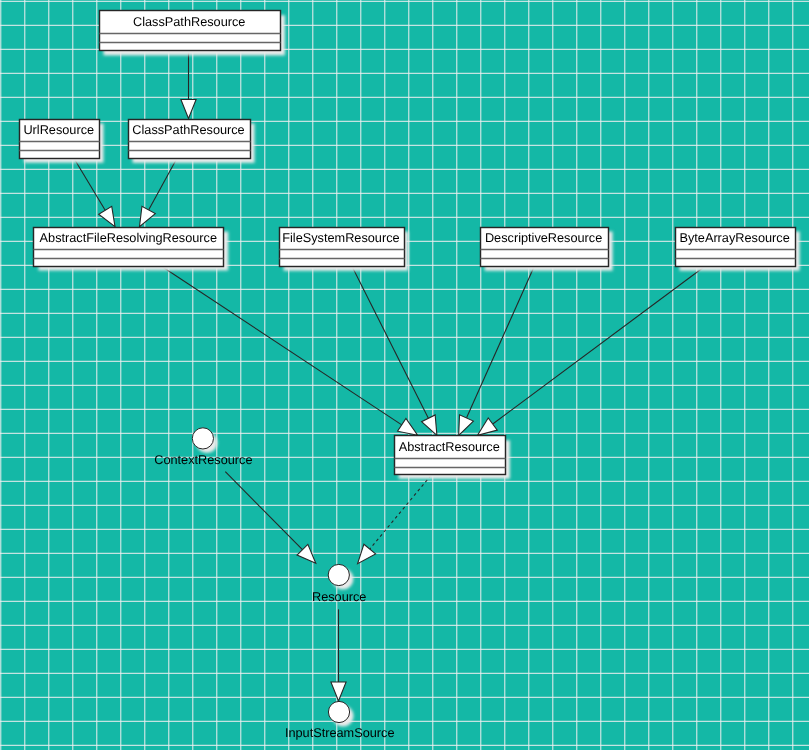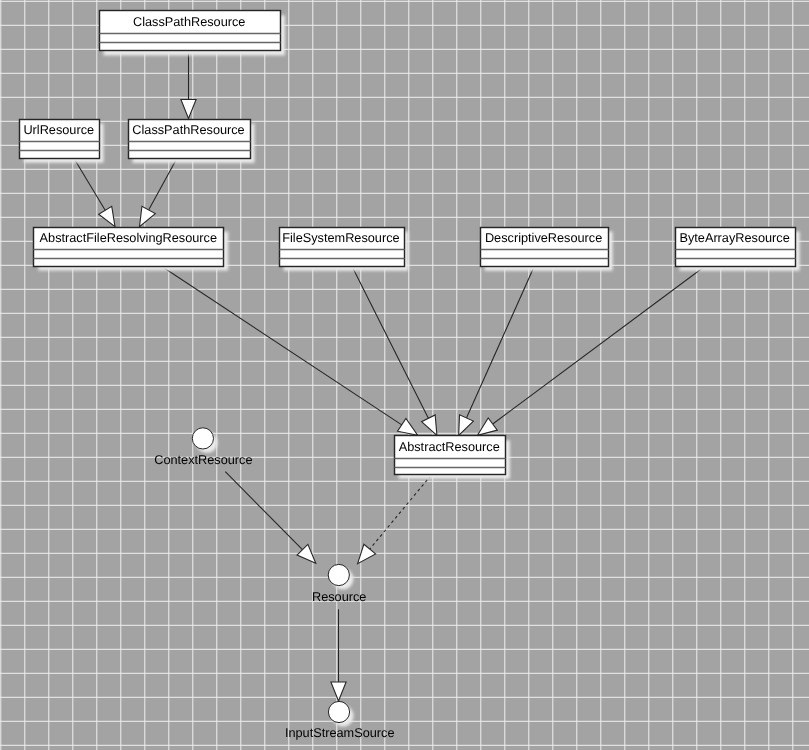--- a/index.html
+++ b/index.html
@@ -15,21 +15,21 @@
   .arrow{fill:#ffffff;stroke-linejoin:miter;}
   .grid-line{stroke:#eeeef0;stroke-width:1;}
   .box-frame{fill:#ffffff;stroke:#262626;stroke-width:1.45;}
   .box-divider{stroke:#666666;stroke-width:1.4;}
   .box-shadow{fill:#ebebeb;}
   .iface-circle{fill:#ffffff;stroke:#262626;stroke-width:1;}
 </style>
 </head>
 <body>
 
-<div id="canvas" style="background: #a3a3a3;">
+<div id="canvas" style="background: #14b8a6;">
   <svg id="svgroot" width="809" height="750" viewBox="0 0 809 750" xmlns="http://www.w3.org/2000/svg">
     <defs>
       <filter id="softshadow" x="-40%" y="-40%" width="200%" height="200%">
         <feGaussianBlur in="SourceGraphic" stdDeviation="1.8"></feGaussianBlur>
       </filter>
     </defs>
     <g id="grid-layer">
         <line x1="0.8" y1="0" x2="0.8" y2="750" class="grid-line" stroke="#eeeef0"></line>
         <line x1="24.8" y1="0" x2="24.8" y2="750" class="grid-line" stroke="#eeeef0"></line>
         <line x1="48.8" y1="0" x2="48.8" y2="750" class="grid-line" stroke="#eeeef0"></line>

